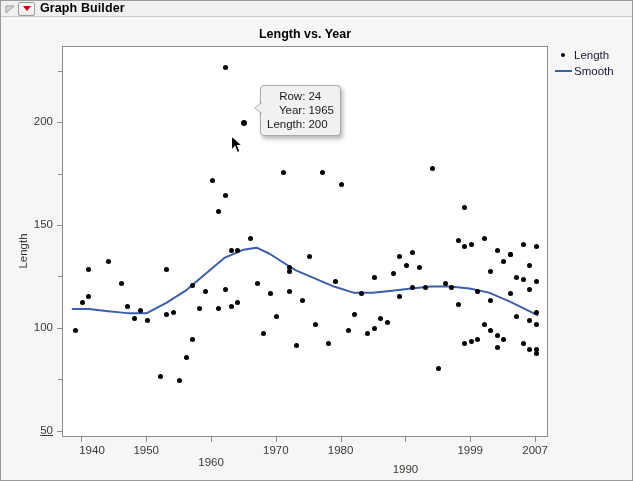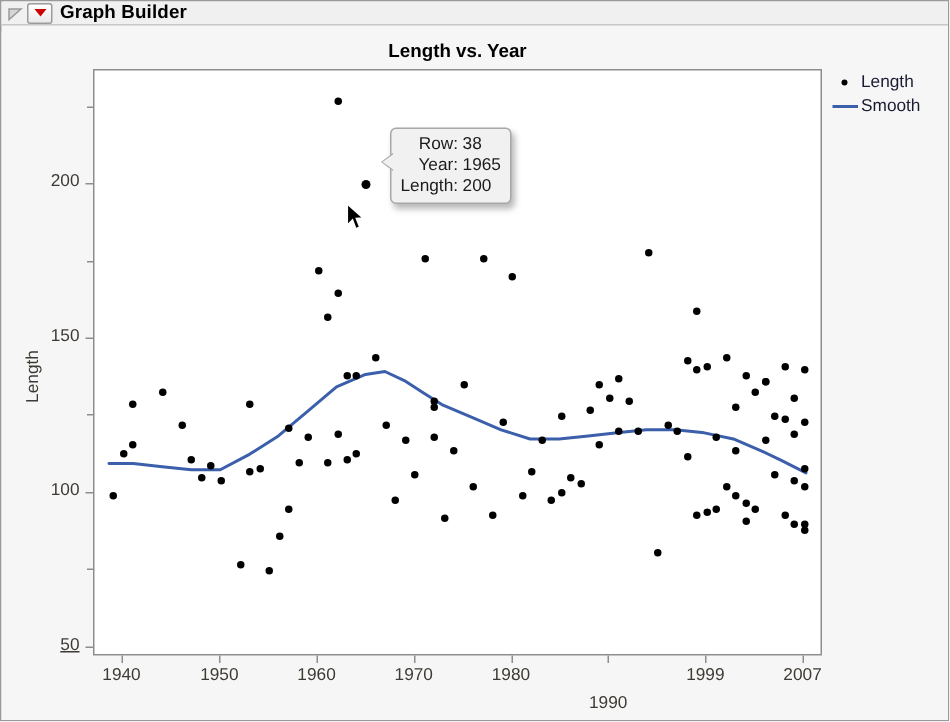--- a/index.html
+++ b/index.html
@@ -422,25 +422,25 @@
           <div class="pt" style="left: 473.04px; top: 234.6px;"></div>
           <div class="pt" style="left: 473.04px; top: 265.468px;"></div>
           <div class="pt" style="left: 473.04px; top: 277.816px;"></div>
           <div class="pt" style="left: 473.04px; top: 302.511px;"></div>
           <div class="pt" style="left: 473.04px; top: 306.626px;"></div>
         </div>
     </div>
 
     <div id="x-axis">
         <div class="xtick-mark" style="left: 80.44px; top: 416px;"></div>
-        <div class="xtick-label" style="left: 80px; top: 424px;">1940</div>
+        <div class="xtick-label" style="left: 91px; top: 424px;">1940</div>
         <div class="xtick-mark" style="left: 145.24px; top: 416px;"></div>
         <div class="xtick-label" style="left: 145.24px; top: 424px;">1950</div>
         <div class="xtick-mark" style="left: 210.04px; top: 416px;"></div>
-        <div class="xtick-label" style="left: 210.04px; top: 424px;">1960</div>
+        <div class="xtick-label" style="left: 210.04px; top: 436px;">1960</div>
         <div class="xtick-mark" style="left: 274.84px; top: 416px;"></div>
         <div class="xtick-label" style="left: 274.84px; top: 424px;">1970</div>
         <div class="xtick-mark" style="left: 339.64px; top: 416px;"></div>
         <div class="xtick-label" style="left: 339.64px; top: 424px;">1980</div>
         <div class="xtick-mark" style="left: 404.44px; top: 416px;"></div>
         <div class="xtick-label" style="left: 404.44px; top: 443px;">1990</div>
         <div class="xtick-mark" style="left: 469.24px; top: 416px;"></div>
         <div class="xtick-label" style="left: 469.24px; top: 424px;">1999</div>
         <div class="xtick-mark" style="left: 534.04px; top: 416px;"></div>
         <div class="xtick-label" style="left: 534.04px; top: 424px;">2007</div>
@@ -459,21 +459,21 @@
           </span>
         <span class="legend-label">Smooth</span>
       </div>
     </div>
 
     <div class="tooltip">
       <div class="tooltip-tail-b"></div>
       <div class="tooltip-tail"></div>
       <div class="tooltip-row">
         <span class="tt-key">Row:</span>
-        <span class="tt-val">38</span>
+        <span class="tt-val">24</span>
       </div>
       <div class="tooltip-row">
         <span class="tt-key">Year:</span>
         <span class="tt-val">1965</span>
       </div>
       <div class="tooltip-row">
         <span class="tt-key">Length:</span>
         <span class="tt-val">200</span>
       </div>
     </div>

